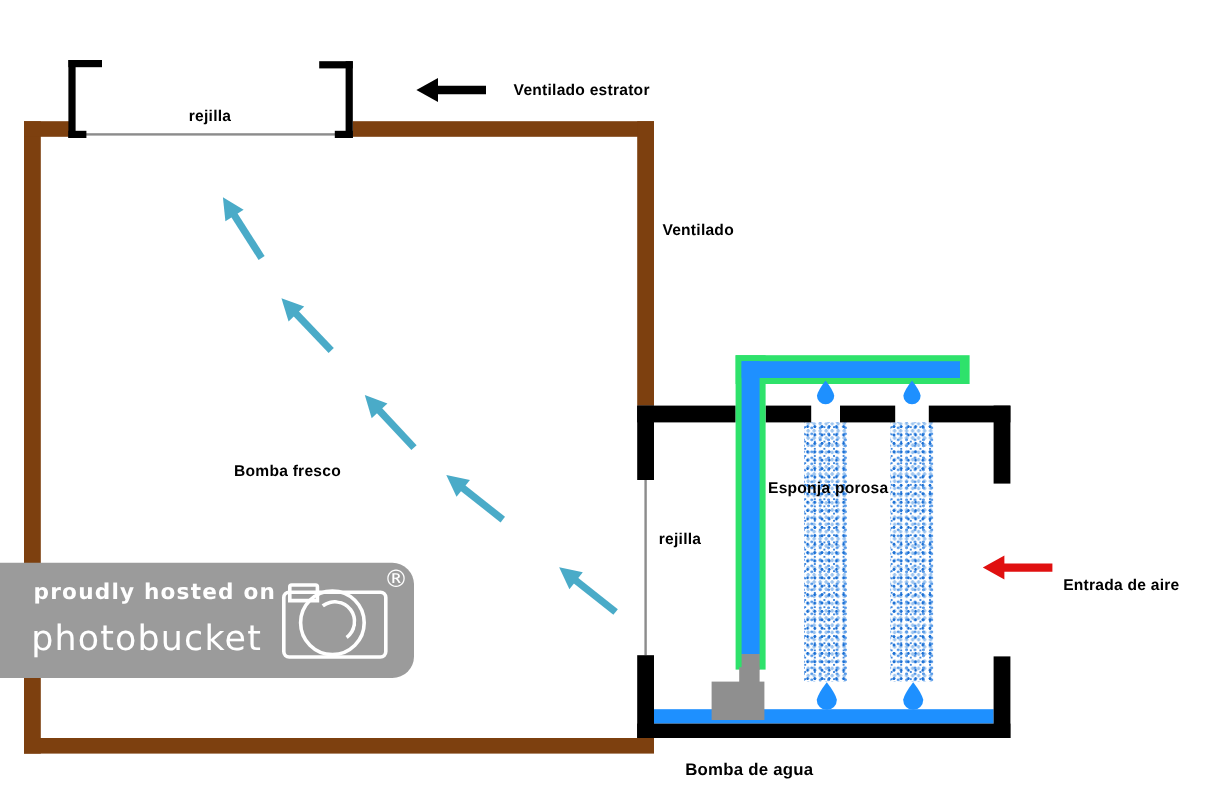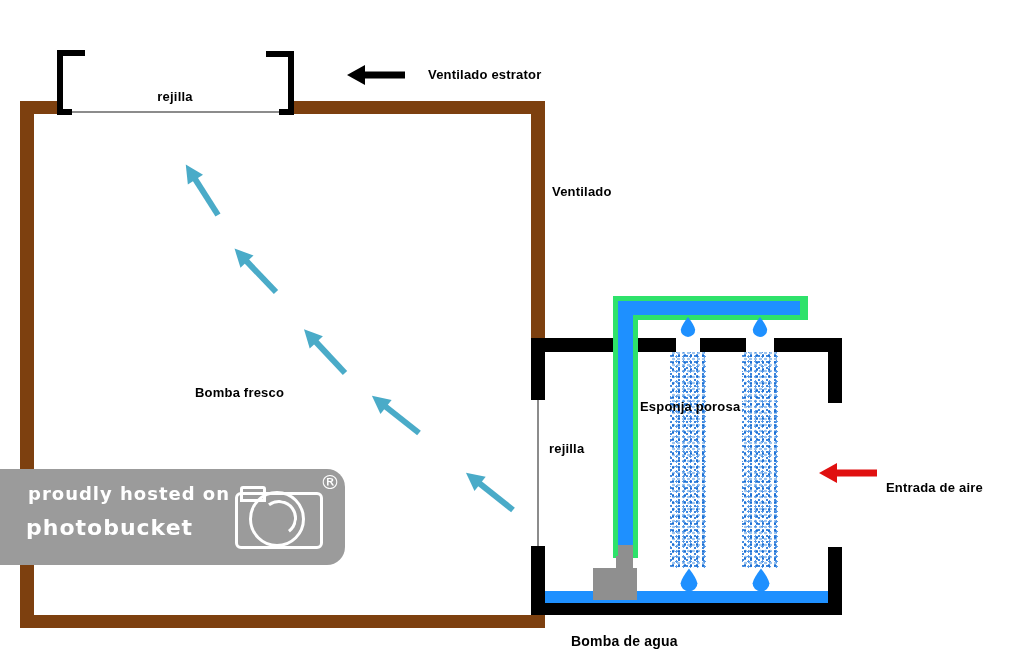--- a/index.html
+++ b/index.html
@@ -77,21 +77,21 @@
   .black-arrow{stroke:var(--fan_arrow_black);fill:var(--fan_arrow_black);stroke-width:7;}
   .red-arrow{stroke:var(--inlet_arrow_red);fill:var(--inlet_arrow_red);stroke-width:7;}
   .droplet{fill:var(--water_blue);stroke:none;}
   
   .watermark{position:absolute;left:-18px;top:469px;width:363px;height:96px;z-index:10;}
   .wm-bg{position:absolute;left:0;top:0;right:0;bottom:0;background:var(--watermark_gray);
          border-radius:18px;mix-blend-mode:multiply;}
   .wm-content{position:absolute;left:0;top:0;right:0;bottom:0;color:#fff;
               font-family:"DejaVu Sans",sans-serif;}
   .wm-line1{position:absolute;left:46px;top:14px;font-size:18px;font-weight:bold;letter-spacing:1px;}
-  .wm-line2{position:absolute;left:44px;top:46px;font-size:22px;font-weight:bold;letter-spacing:1px;}
+  .wm-line2{position:absolute;left:44px;top:46px;font-size:29px;font-weight:normal;letter-spacing:1px;}
   .wm-cam-body{position:absolute;left:253px;top:23px;width:82px;height:51px;
                border:3px solid #fff;border-radius:6px;}
   .wm-cam-flash{position:absolute;left:258px;top:17px;width:20px;height:10px;
                 border:3px solid #fff;border-radius:3px 3px 0 0;}
   .wm-cam-lens{position:absolute;left:267px;top:22px;width:50px;height:50px;
                border:3px solid #fff;border-radius:50%;background:transparent;}
   .wm-cam-arc{position:absolute;left:279px;top:31px;width:30px;height:30px;
               border:3px solid transparent;border-top-color:#fff;border-right-color:#fff;
               border-radius:50%;transform:rotate(8deg);}
   .wm-reg{position:absolute;left:338px;top:1px;font-size:20px;font-weight:normal;}

